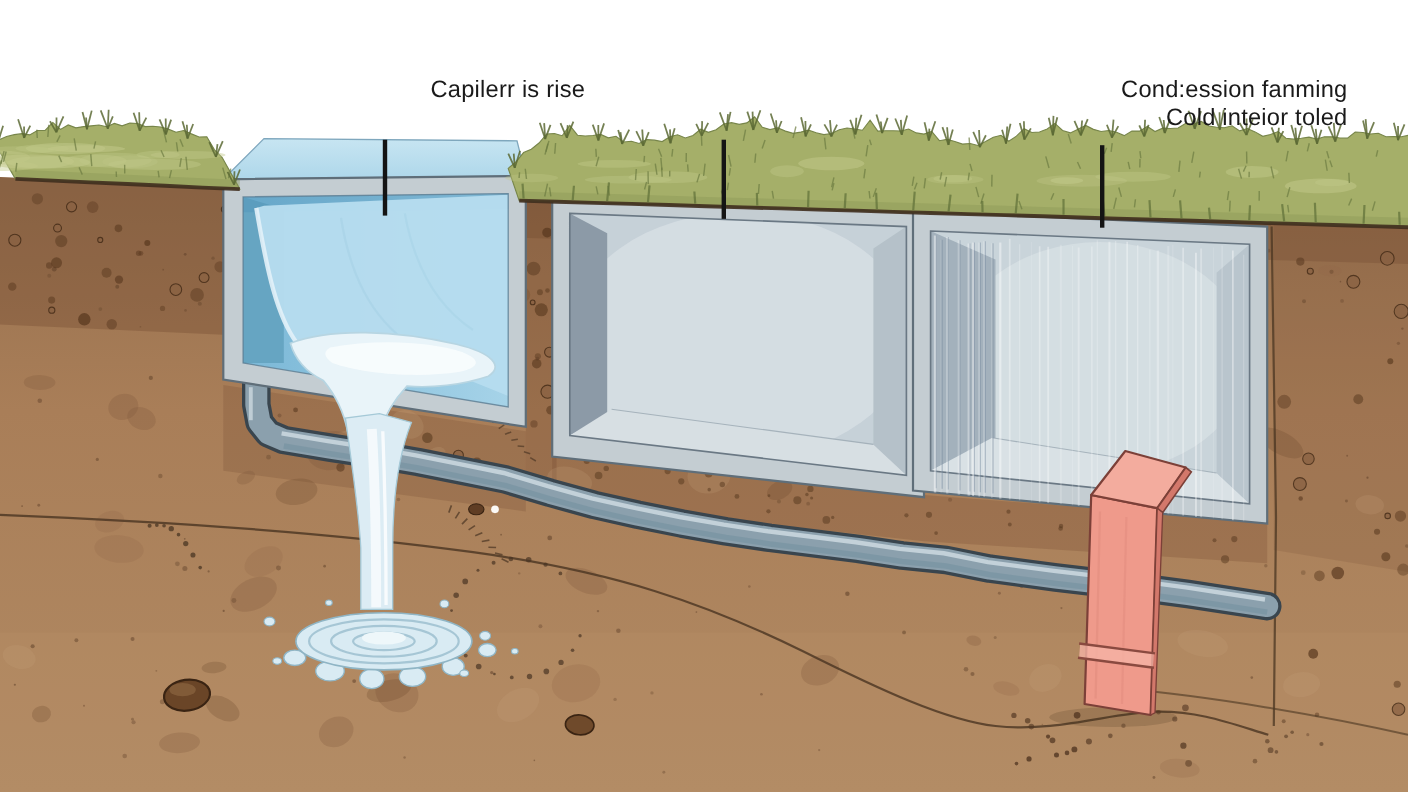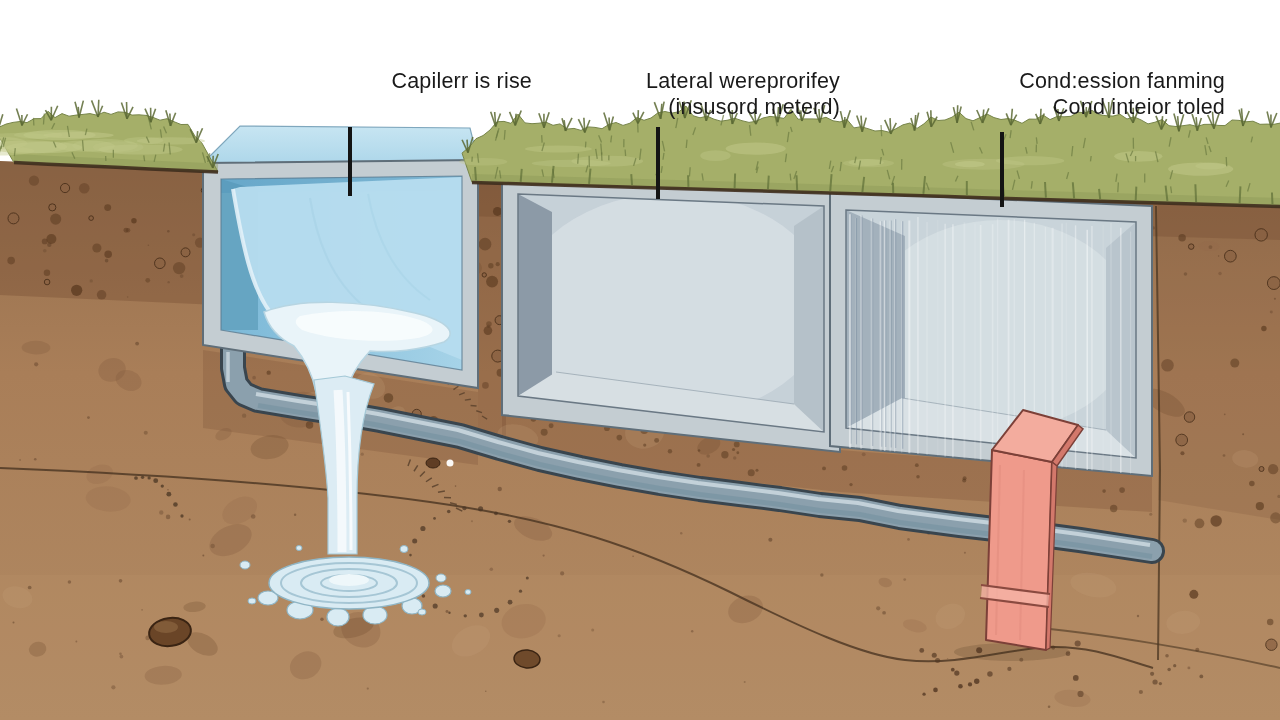--- a/index.html
+++ b/index.html
@@ -929,21 +929,17 @@
       </g>
   </svg>
 
   <div class="leader" style="left:348px;top:127px;height:69px"></div>
   <div class="leader" style="left:656px;top:127px;height:72px"></div>
   <div class="leader" style="left:1000px;top:132px;height:75px"></div>
 
   <div class="label" style="left:352px;top:68px">
     <div>Capilerr is rise</div>
   </div>
-  <div class="label" style="left:660px;top:68px">
-    <div>Lateral wereprorifey</div>
-    <div>(insusord meterd)</div>
-  </div>
   <div class="label" style="left:1045px;top:68px">
     <div>Cond:ession fanming</div>
-    <div>Cond inteior toled</div>
+    <div>Cold inteior toled</div>
   </div>
 </div>
 
 </body></html>

